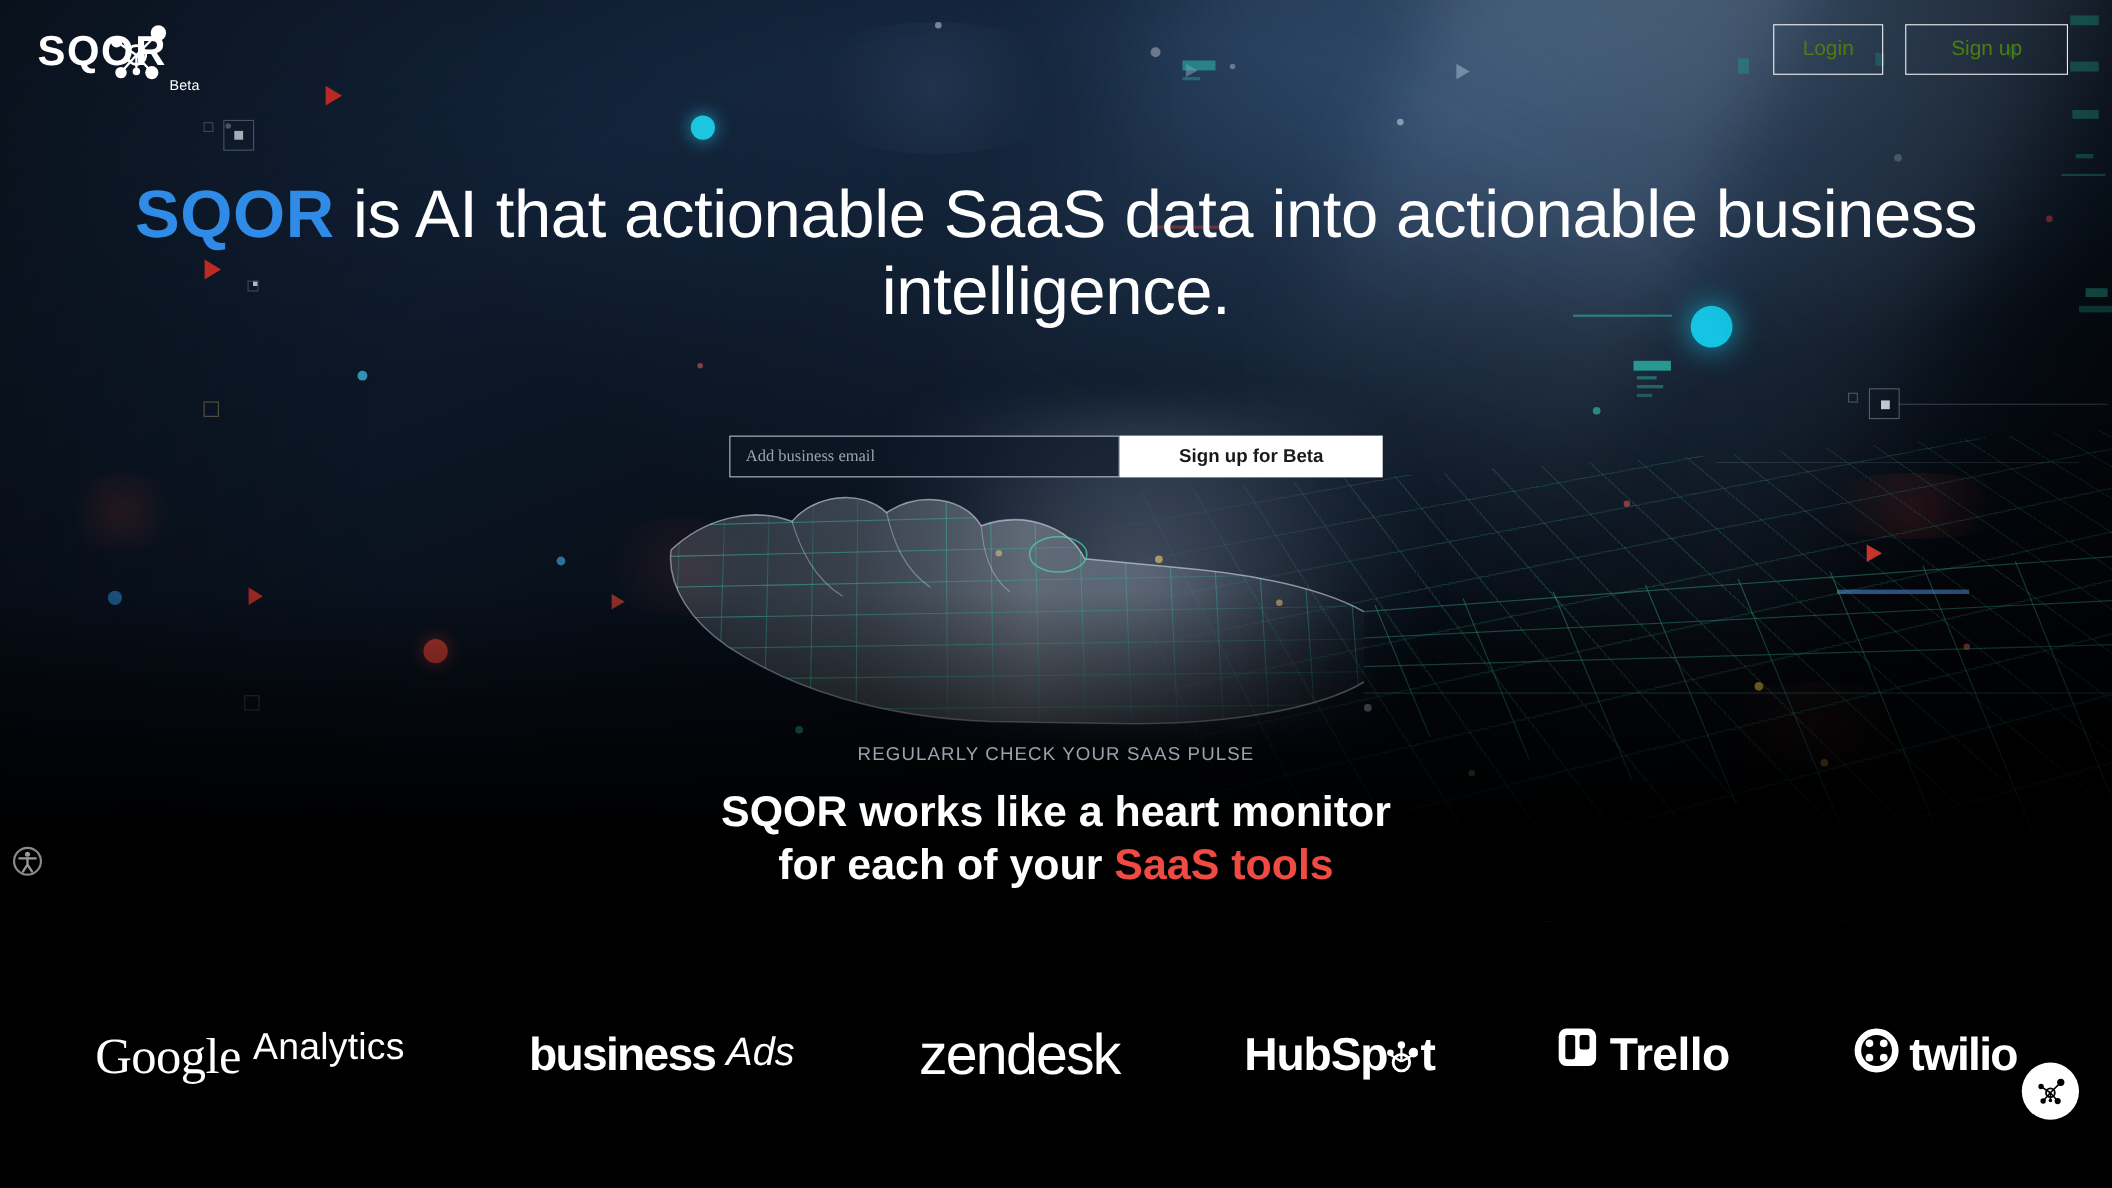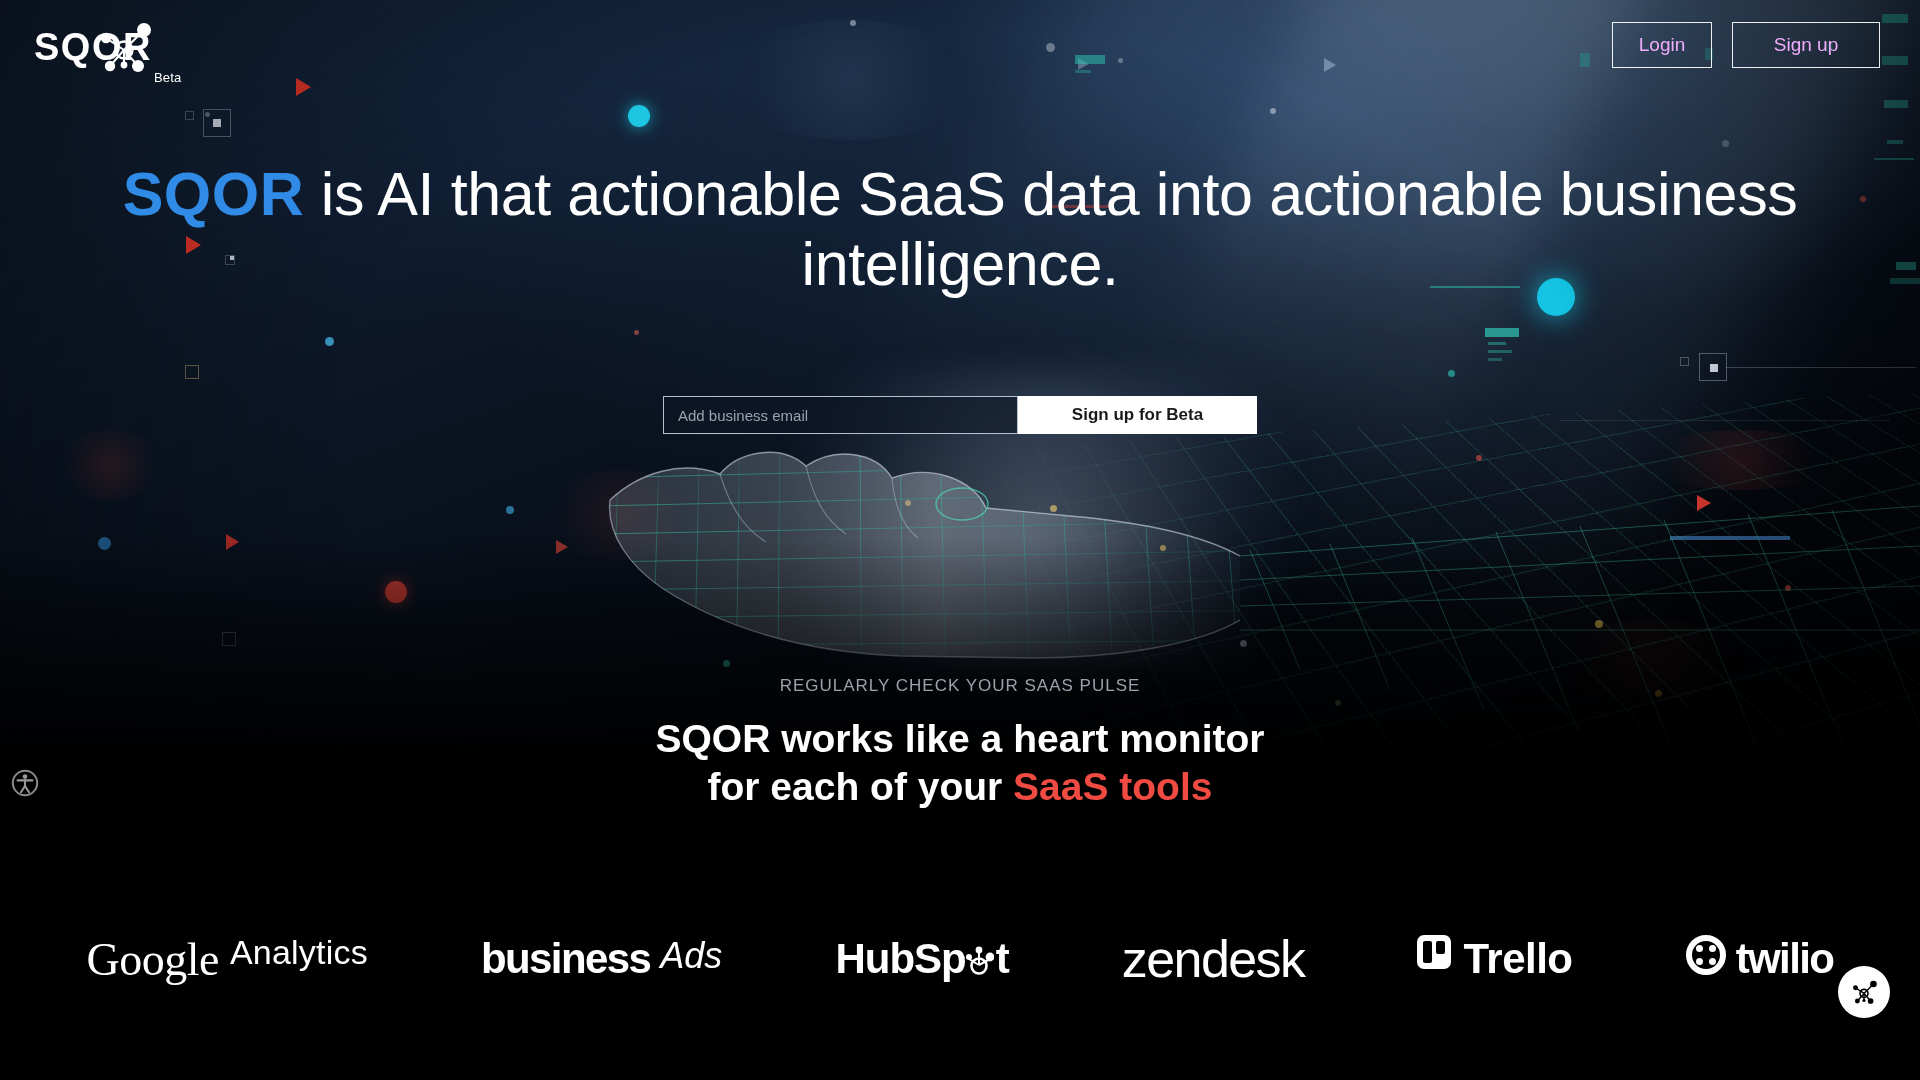--- a/index.html
+++ b/index.html
@@ -91,21 +91,21 @@
     position:absolute; left:124px; top:58px;
     font-size:13px; color:#ffffff; letter-spacing:.2px;
   }
   .logo-net { position:absolute; left:58px; top:4px; }
 
   .auth { position:absolute; right:40px; top:22px; display:flex; gap:20px; }
   .btn-outline {
     min-width:100px; height:46px; padding:0 24px;
     display:flex; align-items:center; justify-content:center;
     border:1px solid rgba(255,255,255,.92);
-    background:transparent; color:#f0abfc;
+    background:transparent; color:#4d7c0f;
     font-size:19px; font-family:"Liberation Sans", sans-serif;
     cursor:pointer;
   }
   .btn-outline.wide { min-width:148px; }
 
   
   .hero-copy {
     position:absolute; left:0; top:160px; width:1920px; z-index:20;
     text-align:center;
   }
@@ -117,21 +117,21 @@
 
   .cta {
     position:absolute; left:0; top:396px; width:1920px; z-index:25;
     display:flex; justify-content:center; align-items:stretch; gap:0;
   }
   .email-input {
     width:355px; height:38px; padding:0 14px;
     background:rgba(12,22,36,.55);
     border:1px solid rgba(225,235,248,.80);
     color:#e8eef7; font-size:15px;
-    font-family:Liberation Sans, sans-serif;
+    font-family:Liberation Serif, serif;
     outline:none;
   }
   .email-input::placeholder { color:#9aa3ad; }
   .btn-beta {
     width:239px; height:38px;
     background:#ffffff; color:#1a1a1a; border:none;
     font-size:17px; font-weight:700;
     font-family:"Liberation Sans", sans-serif;
     cursor:pointer;
   }
@@ -437,42 +437,42 @@
         <span class="bl-google">Google</span>
         <span class="bl-analytics">Analytics</span>
       </div>
 
       <div class="brandlogo">
         <span class="bl-facebook">business</span>
         <span class="bl-ads">Ads</span>
       </div>
 
       <div class="brandlogo">
+        <span class="bl-zendesk">zendesk</span>
+      </div>
+
+      <div class="brandlogo">
         <span class="bl-hubspot">HubSp</span>
         <span style="position:relative;display:inline-block;width:30px;height:46px;">
           <svg width="30" height="46" viewBox="0 0 30 46" style="position:absolute;left:-2px;top:0;">
             <g stroke="#fff" stroke-width="2" fill="none">
               <path d="M15,30 L15,18"></path>
                 <path d="M15,30 L26,24"></path>
                 <path d="M15,30 L5,24"></path>
             </g>
             <circle cx="15" cy="31" r="7.5" fill="none" stroke="#fff" stroke-width="2.6"></circle>
             <circle cx="15" cy="15" r="3.4" fill="#fff"></circle>
             <circle cx="26" cy="22" r="4.4" fill="#fff"></circle>
             <circle cx="5" cy="22" r="3" fill="#fff"></circle>
           </svg>
         </span>
         <span class="bl-hubspot">t</span>
       </div>
 
       <div class="brandlogo">
-        <span class="bl-zendesk">zendesk</span>
-      </div>
-
-      <div class="brandlogo">
         <span class="trello-icon"></span>
         <span class="bl-trello">Trello</span>
       </div>
 
       <div class="brandlogo">
         <span class="twilio-icon">
             <i></i>
             <i></i>
             <i></i>
             <i></i>

